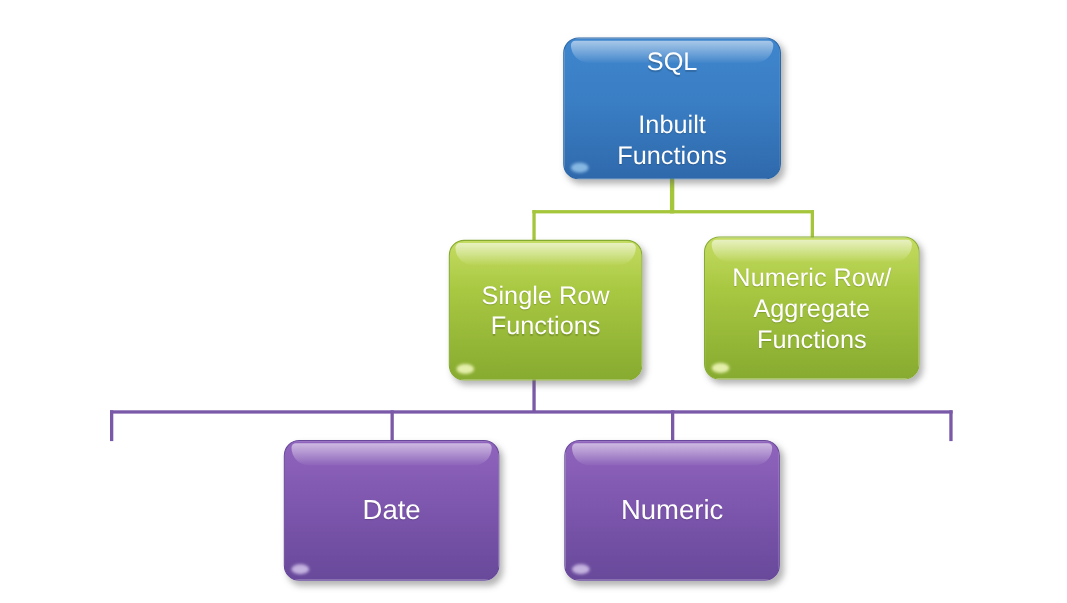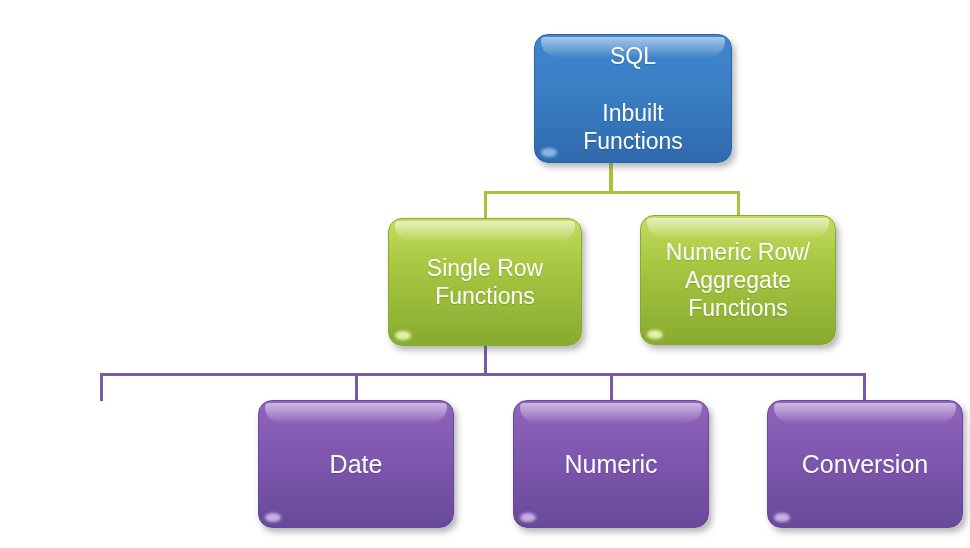--- a/index.html
+++ b/index.html
@@ -116,44 +116,41 @@
   <div class="conn conn-v conn-green" style="left:484px; top:191px; width:3px; height:28px;"></div>
   <div class="conn conn-v conn-green" style="left:737px; top:191px; width:3px; height:25px;"></div>
 
   <div class="conn conn-v conn-purple" style="left:484px; top:345px; width:3px; height:30px;"></div>
   <div class="conn conn-h conn-purple" style="left:100px; top:373px; width:766px; height:3px;"></div>
   <div class="conn conn-v conn-purple" style="left:100px; top:373px; width:3px; height:28px;"></div>
   <div class="conn conn-v conn-purple" style="left:355px; top:373px; width:3px; height:28px;"></div>
   <div class="conn conn-v conn-purple" style="left:610px; top:373px; width:3px; height:28px;"></div>
   <div class="conn conn-v conn-purple" style="left:863px; top:373px; width:3px; height:28px;"></div>
 
-  <div class="node node-blue" style="left:512px; top:34px; width:198px; height:129px;margin-left:22px;">
+  <div class="node node-blue" style="left:512px; top:34px; width:198px; height:129px;">
     <span class="label">SQL
 
 Inbuilt
 Functions</span>
   </div>
 
-  <div class="node node-green" style="left:388px; top:218px; width:194px; height:128px;">
+  <div class="node node-green" style="left:408px; top:218px; width:176px; height:128px;">
     <span class="label">Single Row
 Functions</span>
   </div>
 
   <div class="node node-green" style="left:640px; top:215px; width:196px; height:130px;">
     <span class="label">Numeric Row/
 Aggregate
 Functions</span>
   </div>
 
 
   <div class="node node-purple" style="left:258px; top:400px; width:196px; height:128px;">
     <span class="label">Date</span>
   </div>
 
   <div class="node node-purple" style="left:513px; top:400px; width:196px; height:128px;">
     <span class="label">Numeric</span>
   </div>
 
-  <div class="node node-purple" style="left:767px; top:400px; width:196px; height:128px;">
-    <span class="label">Conversion</span>
-  </div>
 
 </div>
 
 </body></html>

